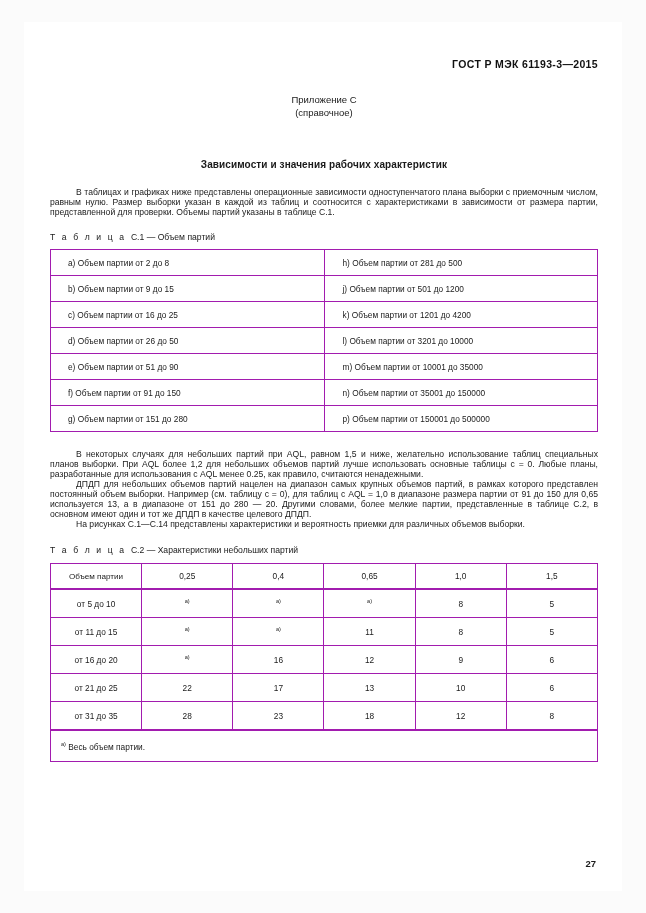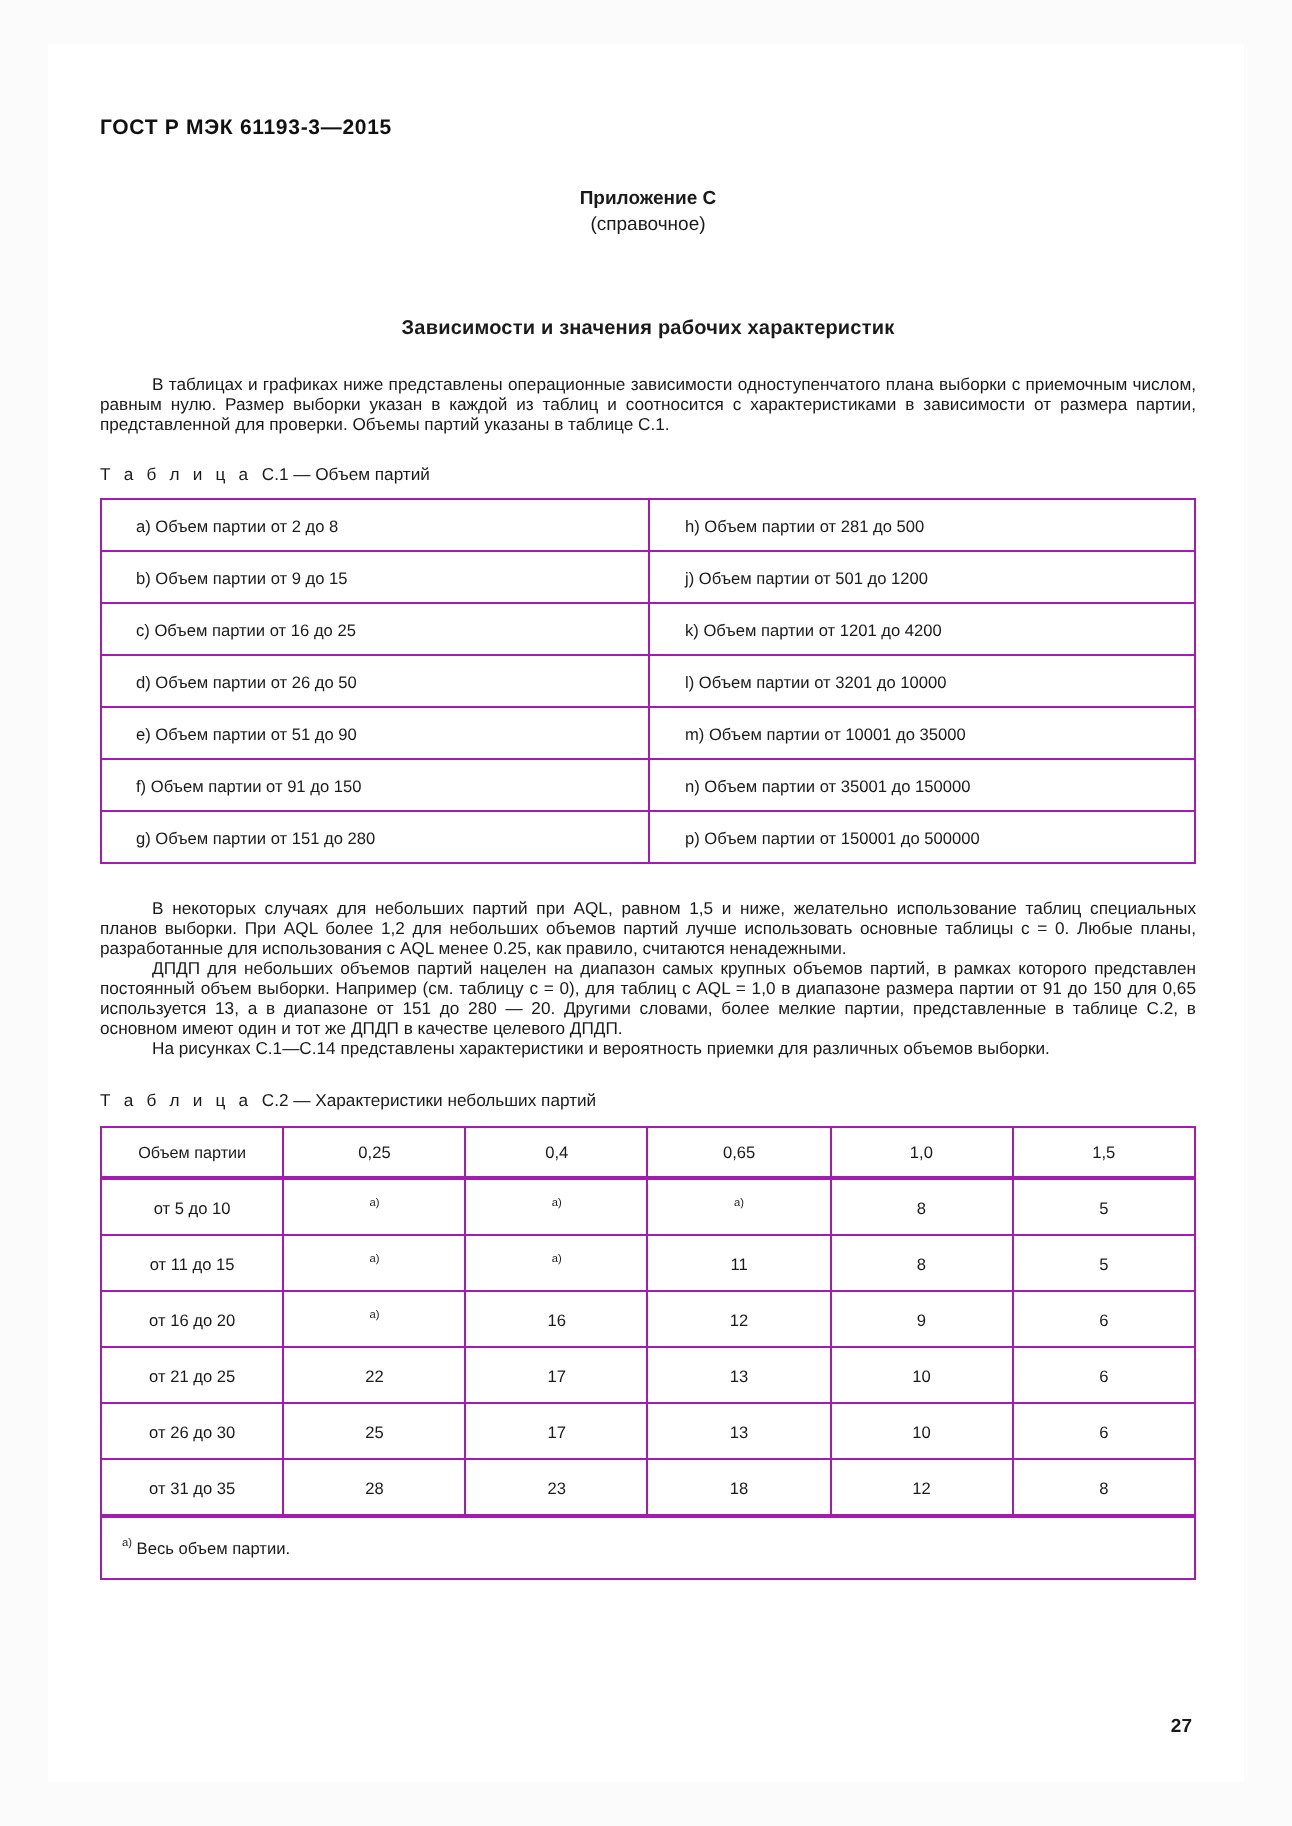--- a/index.html
+++ b/index.html
@@ -29,33 +29,33 @@
     box-sizing: border-box;
   }
   #content {
     position: absolute;
     left: 26px;
     top: 36px;
     width: 548px;
   }
 
   .doc-header {
-    text-align: left;
+    text-align: right;
     font-size: 10.5px;
     font-weight: bold;
     letter-spacing: 0.35px;
     color: #111;
     margin: 0 0 0 0;
     height: 14px;
   }
 
   .annex-title {
     text-align: center;
     font-size: 9.5px;
-    font-weight: bold;
+    font-weight: normal;
     line-height: 12.5px;
     margin-top: 22px;
   }
   .annex-sub {
     text-align: center;
     font-size: 9.5px;
     font-weight: normal;
     line-height: 12.5px;
   }
 
@@ -243,28 +243,20 @@
             </tr>
             <tr>
               <td class="first">от 21 до 25</td>
               <td>22</td>
               <td>17</td>
               <td>13</td>
               <td>10</td>
               <td>6</td>
             </tr>
             <tr>
-              <td class="first">от 26 до 30</td>
-              <td>25</td>
-              <td>17</td>
-              <td>13</td>
-              <td>10</td>
-              <td>6</td>
-            </tr>
-            <tr>
               <td class="first">от 31 до 35</td>
               <td>28</td>
               <td>23</td>
               <td>18</td>
               <td>12</td>
               <td>8</td>
             </tr>
             <tr class="foot">
               <td colspan="6"><sup class="fn">а)</sup><span> Весь объем партии.</span></td>
             </tr>

